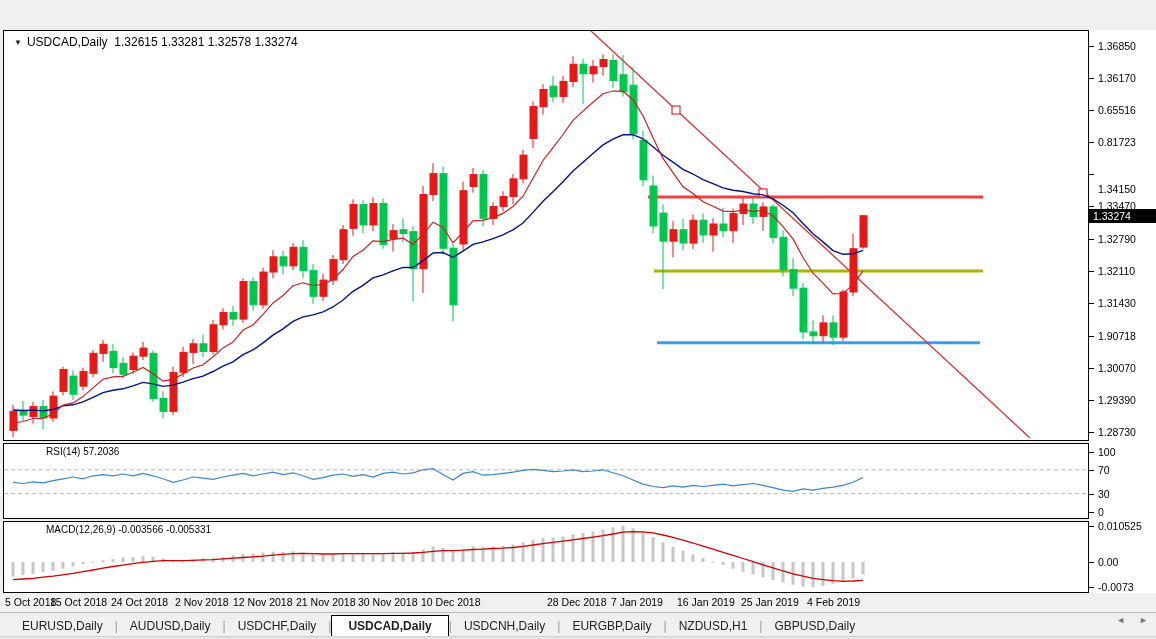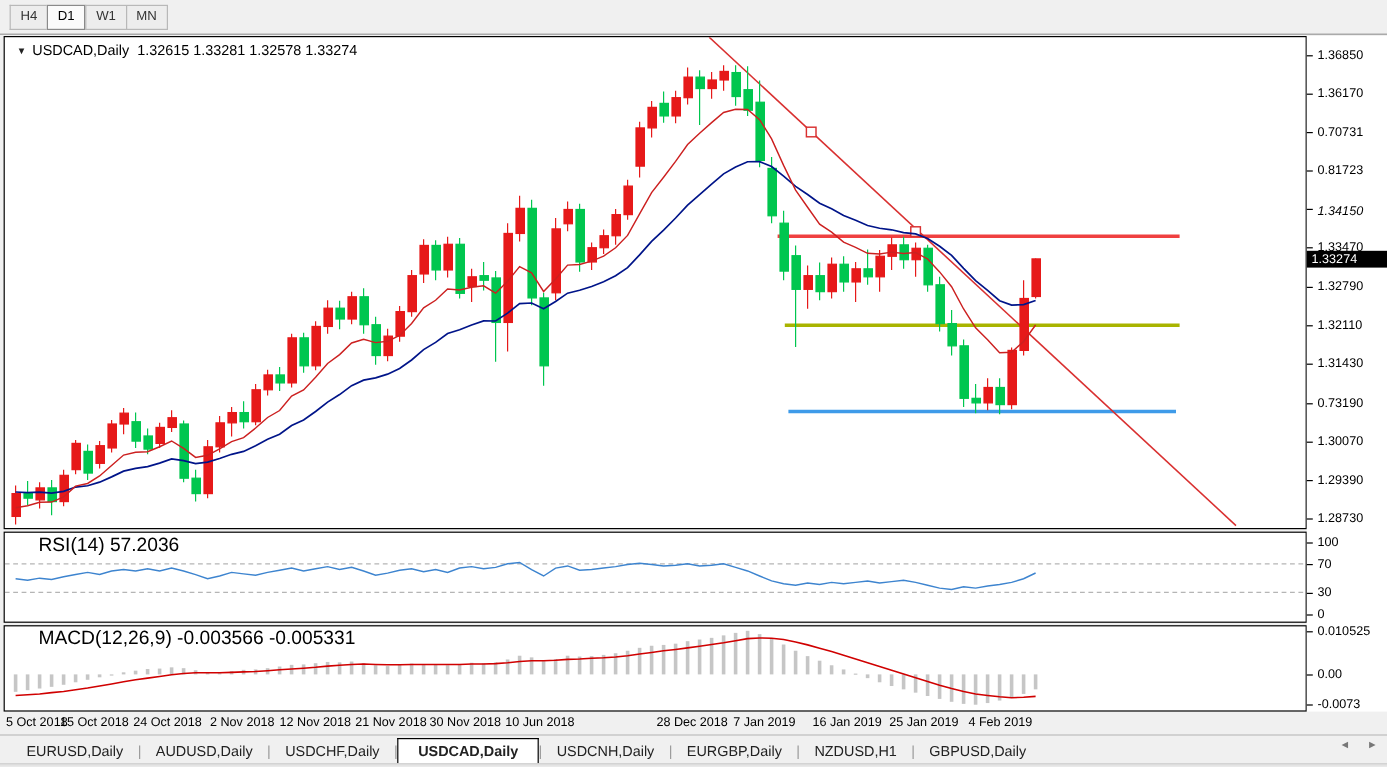--- a/index.html
+++ b/index.html
@@ -13,21 +13,21 @@
   .tf-tab:last-of-type{border-right:1px solid #b8b8b8;}
   .tf-tab.active{background:#fbfbfb;border:1px solid #8a8a8a;color:#000;}
   
   .panel{position:absolute;left:3px;background:#fff;border:1px solid #000;box-sizing:content-box;}
   #main-panel{top:30px;width:1084px;height:409px;}
   #rsi-panel{top:443px;width:1084px;height:74px;}
   #macd-panel{top:521px;width:1084px;height:70px;}
   .panel svg{display:block;}
   #chart-title{position:absolute;left:10px;top:4px;font-size:12px;color:#000;white-space:nowrap;}
   #chart-title .tri{font-size:8px;color:#222;margin-right:5px;vertical-align:1px;}
-  .ind-label{position:absolute;left:6px;top:2px;font-size:16px;color:#000;white-space:nowrap;padding-left:22px;}
+  .ind-label{position:absolute;left:20px;top:2px;font-size:10px;color:#000;white-space:nowrap;padding-left:22px;}
   
   #gutter{position:absolute;left:1089px;top:30px;width:67px;height:563px;background:#fff;}
   .tick-label{position:absolute;left:9px;font-size:10.5px;color:#000;white-space:nowrap;}
   .tick-dash{position:absolute;left:0;width:5px;height:1px;background:#000;}
   #price-badge{position:absolute;left:0;width:67px;height:14px;background:#000;color:#fff;
                font-size:10.5px;line-height:14px;padding-left:4px;box-sizing:border-box;}
   
   #daterow{position:absolute;left:3px;top:594px;width:1086px;height:18px;background:#f0f0f0;}
   .date-label{position:absolute;top:2px;font-size:10.5px;color:#000;white-space:nowrap;}
   
@@ -38,26 +38,20 @@
   .sym-sep{color:#9a9a9a;font-size:12px;}
   #nav-arrows{position:absolute;right:8px;top:615px;display:flex;gap:14px;}
   .nav-arrow{font-size:9px;color:#777;cursor:default;}
   #bottom-strip{position:absolute;left:0;top:636px;width:1156px;height:3px;background:#e4e4e4;border-top:1px solid #cfcfcf;}
 </style>
 </head>
 <body>
 
 <div id="app">
 
-  <div id="topbar">
-      <div class="tf-tab">H4</div>
-      <div class="tf-tab active">D1</div>
-      <div class="tf-tab">W1</div>
-      <div class="tf-tab">MN</div>
-    </div>
 
   <div class="panel" id="main-panel">
     <svg id="main-svg" width="1084" height="409">
         <line x1="644" y1="165.92002789724515" x2="979" y2="165.92002789724515" stroke="#f04040" stroke-width="3"></line>
         <line x1="650" y1="240.08485412065602" x2="979" y2="240.08485412065602" stroke="#a9b400" stroke-width="3"></line>
         <line x1="653" y1="311.87260258049525" x2="976" y2="311.87260258049525" stroke="#3e9be9" stroke-width="3"></line>
         <line x1="587" y1="0" x2="1026" y2="407" stroke="#d93030" stroke-width="1.3"></line>
         <rect x="668" y="75" width="8" height="8" fill="#fff" stroke="#d93030" stroke-width="1.2"></rect>
         <rect x="755" y="158" width="8" height="8" fill="#fff" stroke="#d93030" stroke-width="1.2"></rect>
         <g>
@@ -345,35 +339,35 @@
       </svg>
     <div class="ind-label">MACD(12,26,9) -0.003566 -0.005331</div>
   </div>
 
   <div id="gutter">
       <div class="tick-dash" style="top: 15.7379px;"></div>
       <div class="tick-label" style="top: 9.73788px;">1.36850</div>
       <div class="tick-dash" style="top: 48.0661px;"></div>
       <div class="tick-label" style="top: 42.0661px;">1.36170</div>
       <div class="tick-dash" style="top: 80.3944px;"></div>
-      <div class="tick-label" style="top: 74.3944px;">0.70731</div>
+      <div class="tick-label" style="top: 74.3944px;">0.65516</div>
       <div class="tick-dash" style="top: 111.772px;"></div>
       <div class="tick-label" style="top: 105.772px;">0.81723</div>
       <div class="tick-dash" style="top: 144.1px;"></div>
-      <div class="tick-label" style="top: 140px; font-style: italic;">1.34150</div>
+      <div class="tick-label" style="top: 153px;">1.34150</div>
       <div class="tick-dash" style="top: 176.428px;"></div>
       <div class="tick-label" style="top: 170.428px;">1.33470</div>
       <div class="tick-dash" style="top: 208.757px;"></div>
       <div class="tick-label" style="top: 202.757px;">1.32790</div>
       <div class="tick-dash" style="top: 241.085px;"></div>
       <div class="tick-label" style="top: 235.085px;">1.32110</div>
       <div class="tick-dash" style="top: 273.413px;"></div>
       <div class="tick-label" style="top: 267.413px;">1.31430</div>
       <div class="tick-dash" style="top: 305.741px;"></div>
-      <div class="tick-label" style="top: 299.741px;">0.73190</div>
+      <div class="tick-label" style="top: 299.741px;">1.90718</div>
       <div class="tick-dash" style="top: 338.07px;"></div>
       <div class="tick-label" style="top: 332.07px;">1.30070</div>
       <div class="tick-dash" style="top: 370.398px;"></div>
       <div class="tick-label" style="top: 364.398px;">1.29390</div>
       <div class="tick-dash" style="top: 401.775px;"></div>
       <div class="tick-label" style="top: 395.775px;">1.28730</div>
       <div id="price-badge" style="top: 178.746px;">1.33274</div>
       <div class="tick-dash" style="top: 422px;"></div>
       <div class="tick-label" style="top: 416px;">100</div>
       <div class="tick-dash" style="top: 439.85px;"></div>
@@ -391,21 +385,21 @@
     </div>
 
   <div id="daterow">
       <div class="date-label" style="left: 2px;">5 Oct 2018</div>
       <div class="date-label" style="left: 47px;">15 Oct 2018</div>
       <div class="date-label" style="left: 108px;">24 Oct 2018</div>
       <div class="date-label" style="left: 172px;">2 Nov 2018</div>
       <div class="date-label" style="left: 230px;">12 Nov 2018</div>
       <div class="date-label" style="left: 293px;">21 Nov 2018</div>
       <div class="date-label" style="left: 355px;">30 Nov 2018</div>
-      <div class="date-label" style="left: 418px;">10 Jun 2018</div>
+      <div class="date-label" style="left: 418px;">10 Dec 2018</div>
       <div class="date-label" style="left: 481px; margin-top: 16px;">19 Dec 2018</div>
       <div class="date-label" style="left: 544px;">28 Dec 2018</div>
       <div class="date-label" style="left: 608px;">7 Jan 2019</div>
       <div class="date-label" style="left: 674px;">16 Jan 2019</div>
       <div class="date-label" style="left: 738px;">25 Jan 2019</div>
       <div class="date-label" style="left: 804px;">4 Feb 2019</div>
     </div>
 
   <div id="bottombar">
       <div class="sym-tab">EURUSD,Daily</div>

